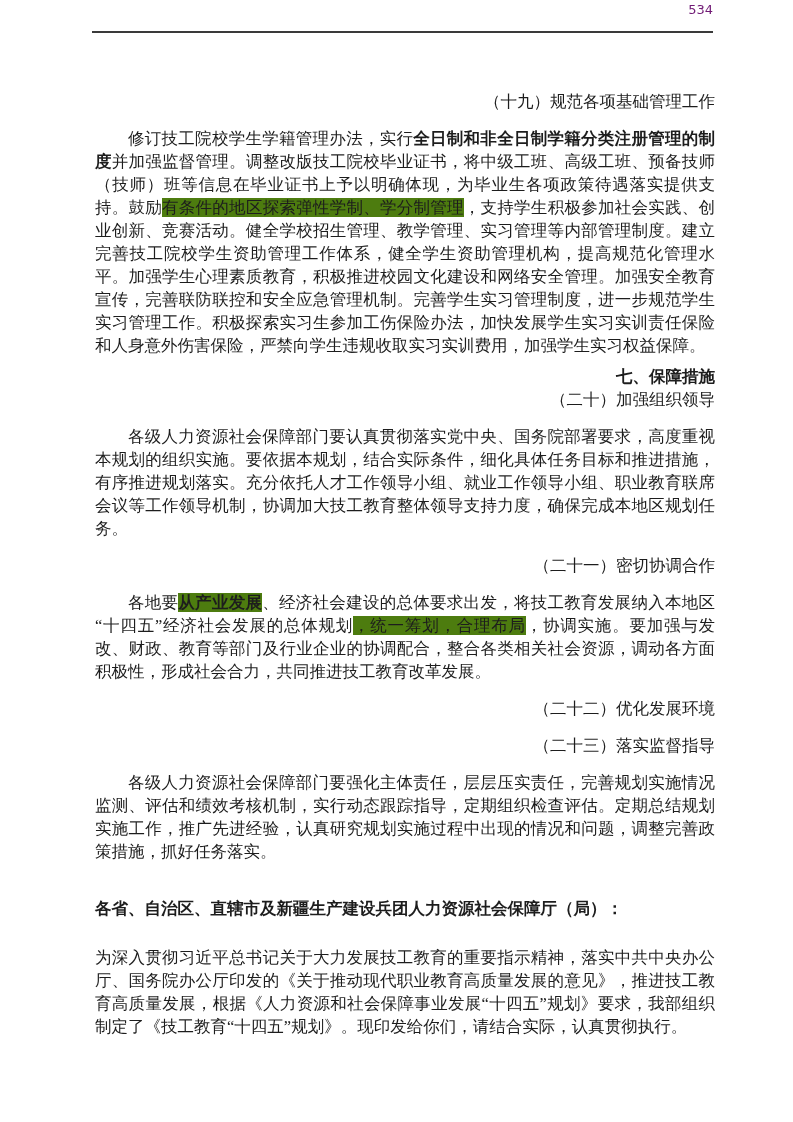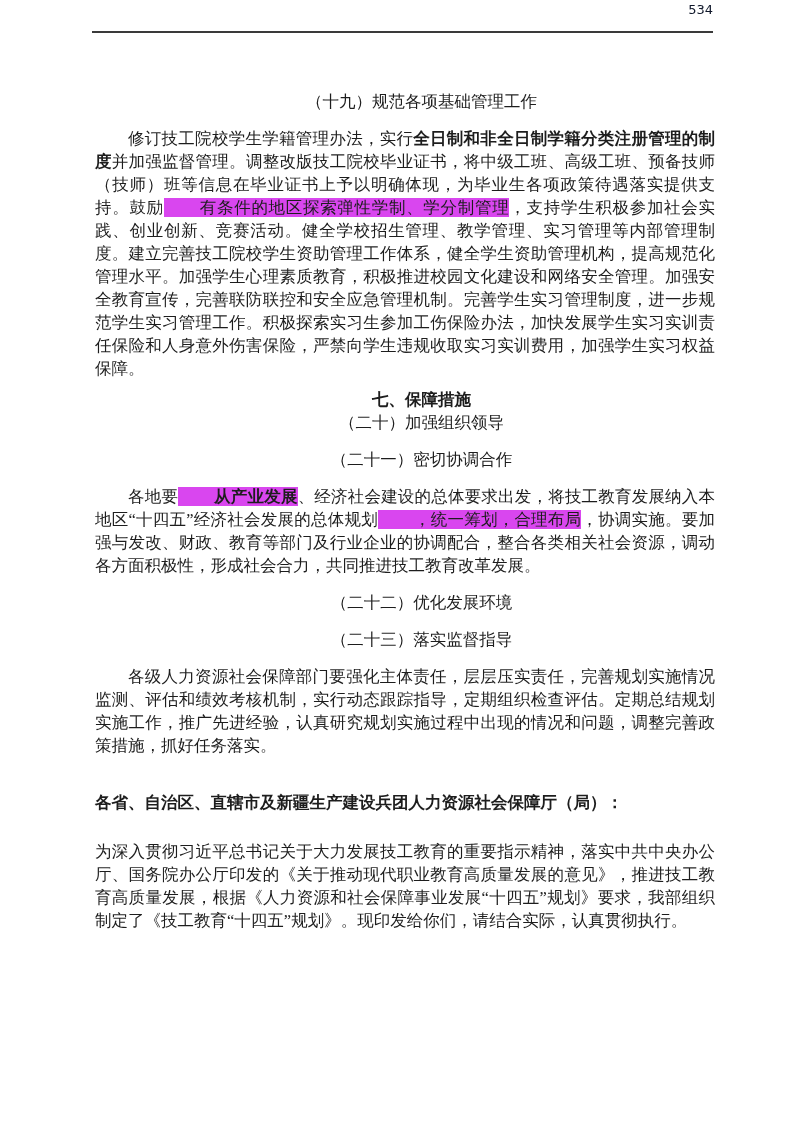--- a/index.html
+++ b/index.html
@@ -9,65 +9,66 @@
     position: relative;
     overflow: hidden;
     font-family: "Liberation Serif", "DejaVu Serif", serif;
     color: #1d1d1d;
   }
   .page-number {
     position: absolute;
     top: 2px; right: 80px;
     font-family: "DejaVu Sans", "Liberation Sans", sans-serif;
     font-size: 13px;
-    color: #0f172a;
+    color: #701a75;
   }
   .header-rule {
     position: absolute;
     top: 31px; left: 92px;
     width: 621px; height: 2px;
     background: #3a3a3a;
   }
   .content {
     position: absolute;
     top: 90px; left: 95px;
     width: 620px;
     font-size: 16.5px;
     line-height: 23px;
     text-align: justify;
     text-justify: inter-character;
     word-break: break-all;
   }
-  .heading { margin: 0 0 14px 0; text-indent: 2em; text-align: center; }
+  .heading { margin: 0 0 14px 0; text-indent: 2em; text-align: right; }
   .heading.tight-top { margin-top: 0; }
   .heading.no-bottom { margin-bottom: 0; }
   .para { margin: 0 0 14px 0; text-indent: 2em; }
   .para.p-first { margin-bottom: 8px; }
   .para.gap-after { margin-bottom: 34px; }
   .bold { font-weight: bold; }
-  .hl { background: #d946ef; padding-left: 36px; }
+  .hl { background: #4d7c0f; }
   .flush { text-indent: 0; }
   .address-line { margin: 0 0 26px 0; text-align: left; font-weight: bold; }
   .closing-para { margin: 0; }
 </style>
 </head>
 <body>
 
 <div class="page-number">534</div>
 <div class="header-rule"></div>
 
 <div class="content">
 
   <p class="heading">（十九）规范各项基础管理工作</p>
 
   <p class="para p-first"><span>修订技工院校学生学籍管理办法，实行</span><span class="bold">全日制和非全日制学籍分类注册管理的制度</span><span>并加强监督管理。调整改版技工院校毕业证书，将中级工班、高级工班、预备技师（技师）班等信息在毕业证书上予以明确体现，为毕业生各项政策待遇落实提供支持。鼓励</span><span class="hl">有条件的地区探索弹性学制、学分制管理</span><span>，支持学生积极参加社会实践、创业创新、竞赛活动。健全学校招生管理、教学管理、实习管理等内部管理制度。建立完善技工院校学生资助管理工作体系，健全学生资助管理机构，提高规范化管理水平。加强学生心理素质教育，积极推进校园文化建设和网络安全管理。加强安全教育宣传，完善联防联控和安全应急管理机制。完善学生实习管理制度，进一步规范学生实习管理工作。积极探索实习生参加工伤保险办法，加快发展学生实习实训责任保险和人身意外伤害保险，严禁向学生违规收取实习实训费用，加强学生实习权益保障。</span></p>
 
   <p class="heading bold no-bottom">七、保障措施</p>
   <p class="heading tight-top">（二十）加强组织领导</p>
 
+  <p class="para"><span>各级人力资源社会保障部门要认真贯彻落实党中央、国务院部署要求，高度重视本规划的组织实施。要依据本规划，结合实际条件，细化具体任务目标和推进措施，有序推进规划落实。充分依托人才工作领导小组、就业工作领导小组、职业教育联席会议等工作领导机制，协调加大技工教育整体领导支持力度，确保完成本地区规划任务。</span></p>
 
   <p class="heading">（二十一）密切协调合作</p>
 
   <p class="para"><span>各地要</span><span class="bold hl">从产业发展</span><span>、经济社会建设的总体要求出发，将技工教育发展纳入本地区“十四五”经济社会发展的总体规划</span><span class="hl">，统一筹划，合理布局</span><span>，协调实施。要加强与发改、财政、教育等部门及行业企业的协调配合，整合各类相关社会资源，调动各方面积极性，形成社会合力，共同推进技工教育改革发展。</span></p>
 
   <p class="heading">（二十二）优化发展环境</p>
 
 
   <p class="heading">（二十三）落实监督指导</p>
 

